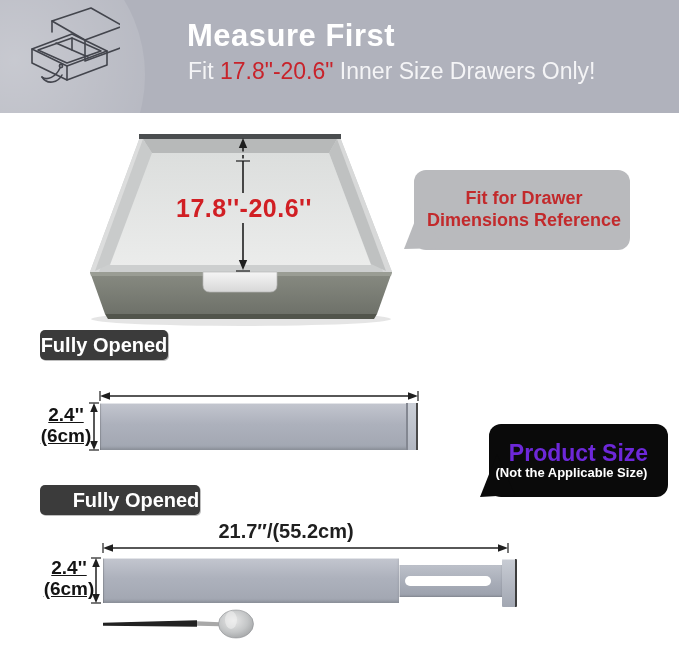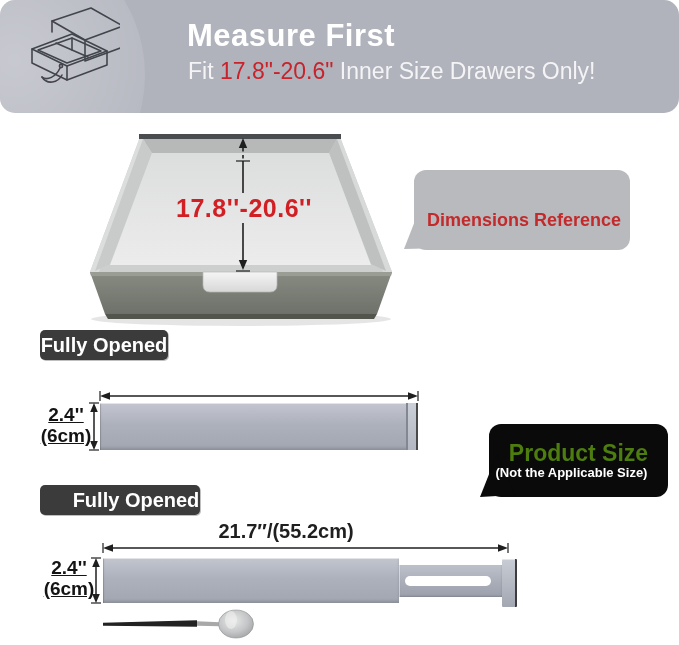--- a/index.html
+++ b/index.html
@@ -1,21 +1,21 @@
 <!DOCTYPE html>
 <html><head>
 <meta charset="utf-8">
 <style>
   html,body{margin:0;padding:0;background:#ffffff;}
   .canvas{
     position:relative;width:679px;height:645px;background:#ffffff;overflow:hidden;
     font-family:"Liberation Sans",sans-serif;
   }
   
-  .header{position:absolute;left:0;top:0;width:679px;height:113px;background:#b0b2bc;overflow:hidden;border-radius:15px;}
+  .header{position:absolute;left:0;top:0;width:679px;height:113px;background:#b0b2bc;overflow:hidden;}
   .header-glow{position:absolute;left:-145px;top:-70px;width:290px;height:290px;border-radius:50%;
     background:radial-gradient(circle at 55% 45%, rgba(255,255,255,0.30), rgba(255,255,255,0.10) 60%, rgba(255,255,255,0.04) 100%);}
   .header-icon{position:absolute;left:12px;top:4px;}
   .header-title{position:absolute;left:187px;top:18px;font-size:31px;font-weight:bold;color:#ffffff;letter-spacing:.5px;}
   .header-sub{position:absolute;left:188px;top:58px;font-size:23px;color:#f4f4f6;white-space:nowrap;}
   .header-sub .hl{font-weight:normal;}
   
   .range-label{position:absolute;left:144px;top:194px;width:200px;text-align:center;
     font-size:25px;font-weight:bold;color:#d11f24;letter-spacing:.5px;}
   .callout-line1{position:absolute;left:424px;top:188px;width:200px;text-align:center;
@@ -26,21 +26,21 @@
     border-radius:5px;text-align:center;line-height:30px;height:30px;box-shadow:1px 1px 0 rgba(0,0,0,.25);}
   .badge-closed{left:40px;top:330px;width:128px;}
   .badge-opened{left:40px;top:485px;width:128px;padding-left:32px;}
   .len-label{position:absolute;text-align:center;font-size:20px;font-weight:bold;color:#1f1f1f;white-space:nowrap;}
   .len-closed{left:94px;top:371px;width:316px;}
   .len-opened{left:136px;top:520px;width:300px;}
   .ht-label{position:absolute;text-align:center;font-size:19px;font-weight:bold;color:#141414;line-height:21px;text-decoration:underline;}
   .ht-closed{left:38px;top:404px;width:56px;}
   .ht-opened{left:41px;top:557px;width:56px;}
   .product-line1{position:absolute;left:489px;top:440px;width:179px;text-align:center;
-    font-size:23px;font-weight:bold;color:#4d7c0f;}
+    font-size:23px;font-weight:bold;color:#6d28d9;}
   .product-line2{position:absolute;left:478px;top:465px;width:187px;text-align:center;
     font-size:13px;font-weight:bold;color:#ffffff;}
   
   .bar-main{position:absolute;background:linear-gradient(180deg,#c3c6cf 0%,#adb1bc 45%,#a1a6b1 100%);
     box-shadow:inset 0 1px 0 rgba(255,255,255,.55), inset 1px 0 0 rgba(0,0,0,.12), inset 0 -2px 3px rgba(0,0,0,.15);}
   .bar-closed{left:100px;top:403px;width:318px;height:47px;}
   .bar-closed .stripe{position:absolute;right:8px;top:0;width:4px;height:100%;background:#83879*1;}
   .stripe{position:absolute;right:8px;top:0;width:4px;height:100%;background:#838791;}
   .endcap{position:absolute;right:0;top:0;width:8px;height:100%;
     background:linear-gradient(180deg,#cbcfd7,#b2b7c1);border-right:2px solid #4a4a4a;}
@@ -174,20 +174,21 @@
 
     <g>
       <polygon points="103,622.8 197,620.3 197,626.8 103,625.8" fill="#222222"></polygon>
       <polygon points="197,621.3 220,622.3 220,626.3 197,625.8" fill="#a8a8a8"></polygon>
       <ellipse cx="236" cy="624" rx="17.5" ry="14" fill="url(#bowlGrad)" stroke="#8f9193" stroke-width="0.6"></ellipse>
       <ellipse cx="231" cy="620" rx="6" ry="9" fill="#f2f2f2" opacity="0.55"></ellipse>
     </g>
   </svg>
 
   <div class="range-label">17.8''-20.6''</div>
+  <div class="callout-line1">Fit for Drawer</div>
   <div class="callout-line2">Dimensions Reference</div>
 
   <div class="state-badge badge-closed">Fully Opened</div>
   <div class="ht-label ht-closed">
     <div>2.4''</div>
     <div>(6cm)</div>
   </div>
 
   <div class="bar-main bar-closed">
     <div class="stripe"></div>

